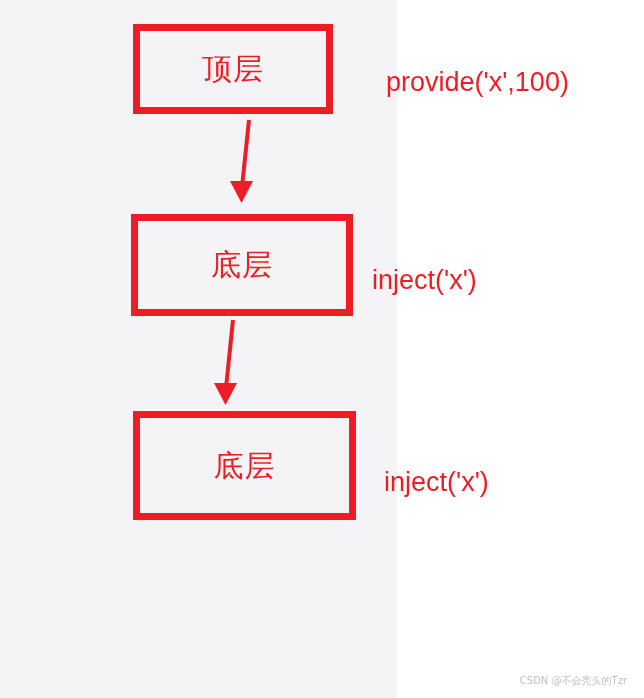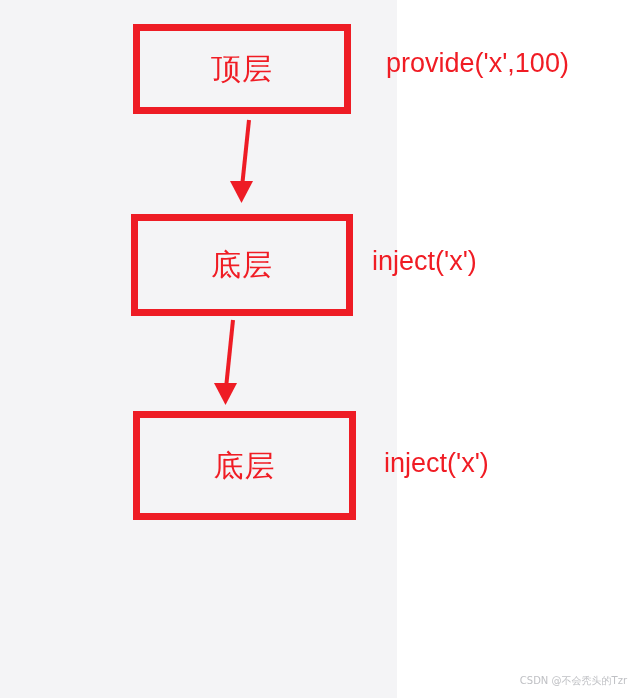--- a/index.html
+++ b/index.html
@@ -48,21 +48,21 @@
     color: #f01c24;
     font-size: 30px;
     line-height: 1;
     font-family: "DejaVu Sans", "Liberation Sans", sans-serif;
     letter-spacing: 1px;
     user-select: none;
   }
   .box-top {
     left: 133px;
     top: 24px;
-    width: 218px;
+    width: 200px;
     height: 90px;
   }
   .box-mid {
     left: 131px;
     top: 214px;
     width: 222px;
     height: 102px;
   }
   .box-bottom {
     left: 133px;
@@ -87,20 +87,21 @@
     height: 100px;
   }
   .side-label {
     position: absolute;
     color: #f01c24;
     font-size: 27px;
     line-height: 1;
     white-space: nowrap;
     font-family: "Liberation Sans", "DejaVu Sans", sans-serif;
     user-select: none;
+    margin-top: 19px;
   }
   .label-provide {
     left: 386px;
     top: 50px;
   }
   .label-inject-1 {
     left: 372px;
     top: 248px;
   }
   .label-inject-2 {

